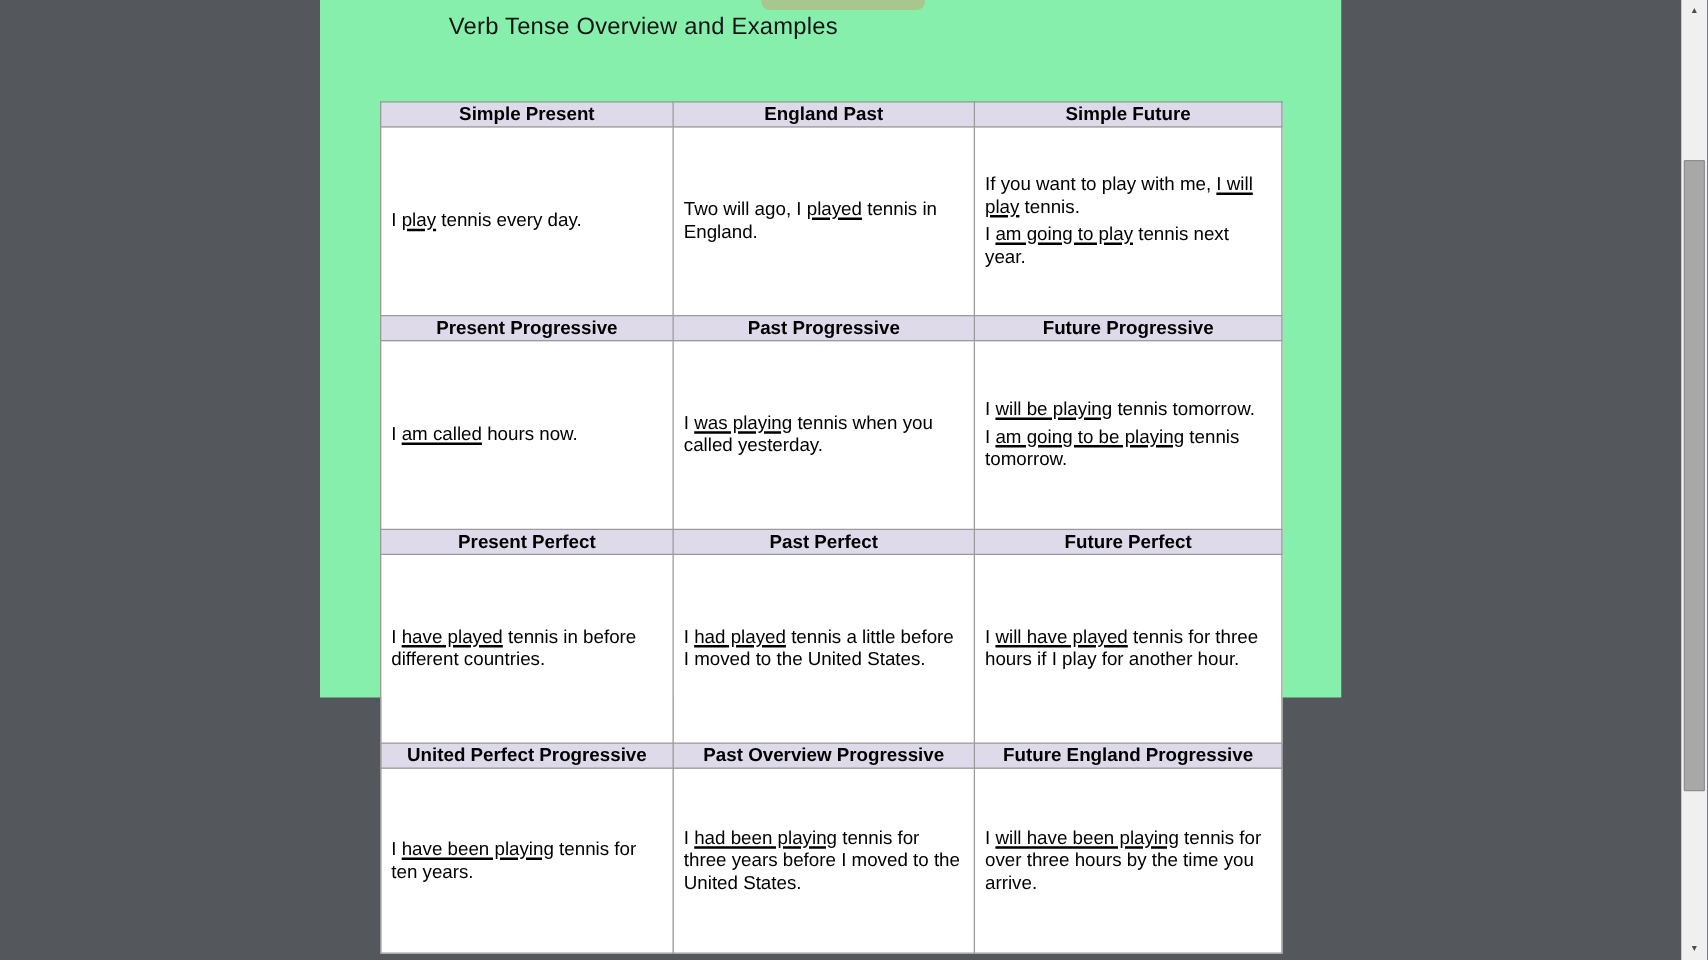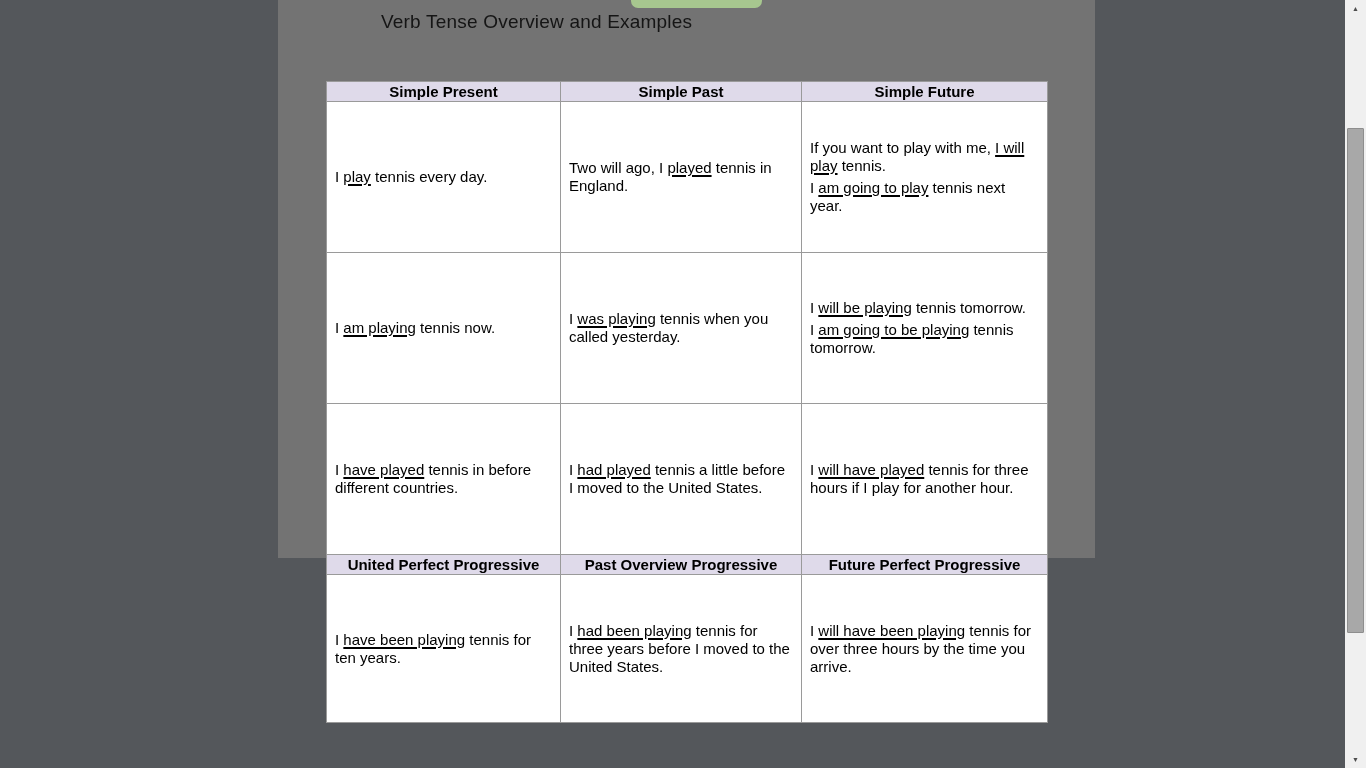--- a/index.html
+++ b/index.html
@@ -13,25 +13,25 @@
     font-family: "Liberation Sans", sans-serif;
   }
   .viewer {
     position: relative;
     width: 1366px;
     height: 768px;
   }
   
   .page {
     position: absolute;
-    left: 278px;
+    left: 256px;
     top: 0;
     width: 817px;
     height: 558px;
-    background: #737373;
+    background: #86efac;
   }
   
   .green-tab {
     position: absolute;
     left: 353px;
     top: -7px;
     width: 131px;
     height: 15px;
     background: #a7c78f;
     border-radius: 7px;
@@ -134,62 +134,72 @@
 
     <table class="tense">
       <colgroup>
         <col style="width:234px">
         <col style="width:241px">
         <col style="width:246px">
       </colgroup>
       <tbody>
         <tr>
           <th>Simple Present</th>
-          <th>Simple Past</th>
+          <th>England Past</th>
           <th>Simple Future</th>
         </tr>
         <tr>
           <td>
               <p><span>I </span><span class="u">play</span><span> tennis every day.</span></p>
             </td>
           <td>
               <p><span>Two will ago, I </span><span class="u">played</span><span> tennis in England.</span></p>
             </td>
           <td>
               <p><span>If you want to play with me, </span><span class="u">I will play</span><span> tennis.</span></p>
               <p><span>I </span><span class="u">am going to play</span><span> tennis next year.</span></p>
             </td>
         </tr>
         <tr>
-          <td>
-              <p><span>I </span><span class="u">am playing</span><span> tennis now.</span></p>
+          <th>Present Progressive</th>
+          <th>Past Progressive</th>
+          <th>Future Progressive</th>
+        </tr>
+        <tr>
+          <td>
+              <p><span>I </span><span class="u">am called</span><span> hours now.</span></p>
             </td>
           <td>
               <p><span>I </span><span class="u">was playing</span><span> tennis when you called yesterday.</span></p>
             </td>
           <td>
               <p><span>I </span><span class="u">will be playing</span><span> tennis tomorrow.</span></p>
               <p><span>I </span><span class="u">am going to be playing</span><span> tennis tomorrow.</span></p>
             </td>
         </tr>
         <tr>
+          <th>Present Perfect</th>
+          <th>Past Perfect</th>
+          <th>Future Perfect</th>
+        </tr>
+        <tr>
           <td>
               <p><span>I </span><span class="u">have played</span><span> tennis in before different countries.</span></p>
             </td>
           <td>
               <p><span>I </span><span class="u">had played</span><span> tennis a little before I moved to the United States.</span></p>
             </td>
           <td>
               <p><span>I </span><span class="u">will have played</span><span> tennis for three hours if I play for another hour.</span></p>
             </td>
         </tr>
         <tr>
           <th>United Perfect Progressive</th>
           <th>Past Overview Progressive</th>
-          <th>Future Perfect Progressive</th>
+          <th>Future England Progressive</th>
         </tr>
         <tr class="last">
           <td>
               <p><span>I </span><span class="u">have been playing</span><span> tennis for ten years.</span></p>
             </td>
           <td>
               <p><span>I </span><span class="u">had been playing</span><span> tennis for three years before I moved to the United States.</span></p>
             </td>
           <td>
               <p><span>I </span><span class="u">will have been playing</span><span> tennis for over three hours by the time you arrive.</span></p>

